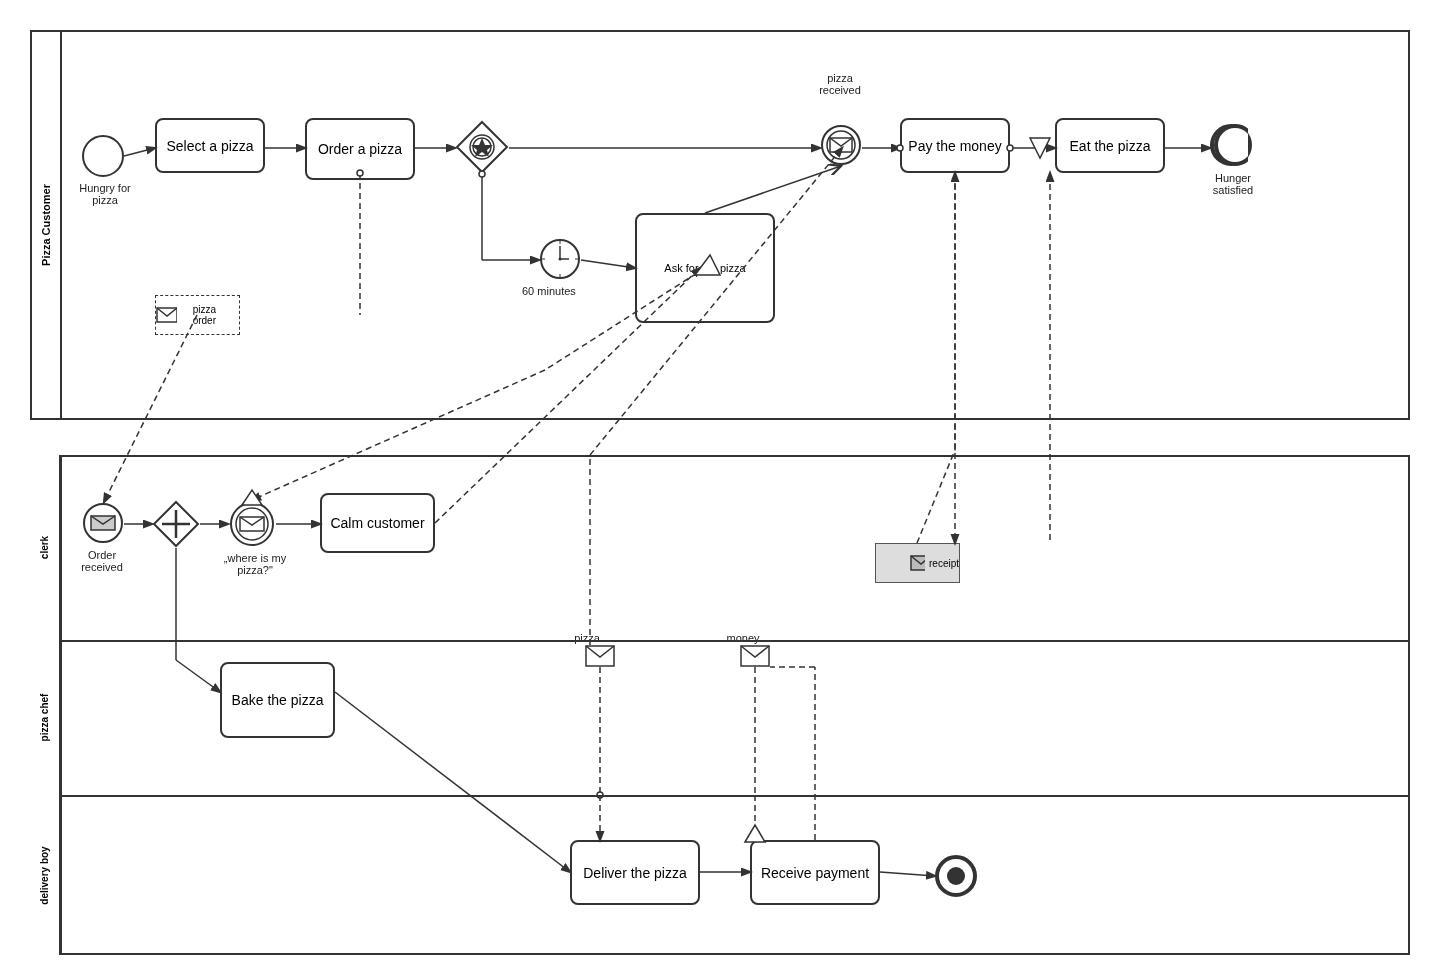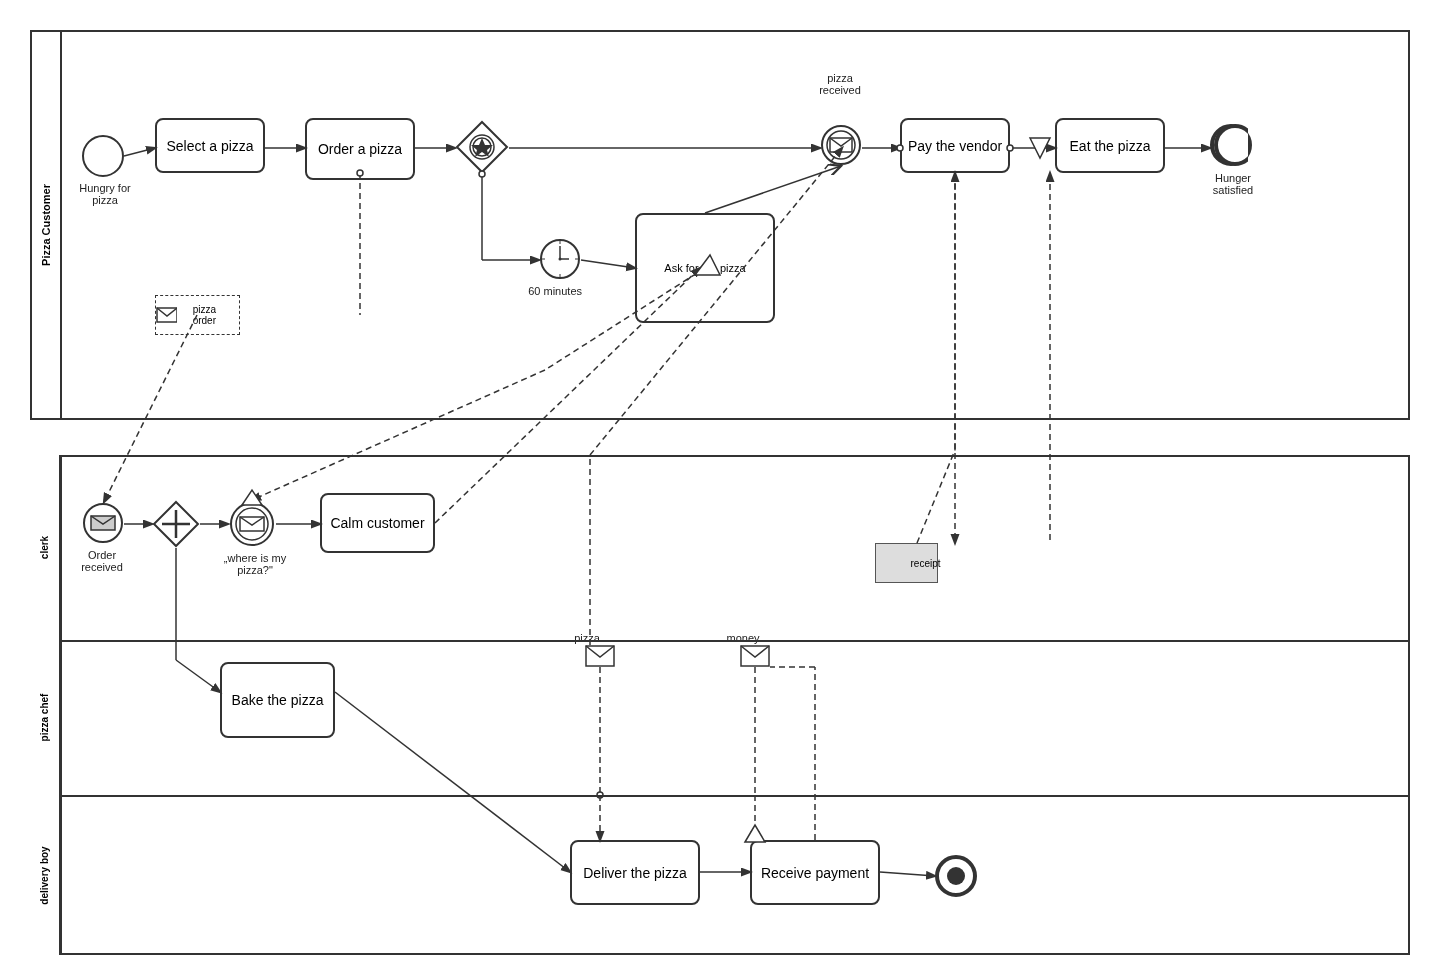--- a/index.html
+++ b/index.html
@@ -156,42 +156,42 @@
       <circle cx="21" cy="21" r="1.5" fill="#333"></circle>
       <line x1="21" y1="21" x2="21" y2="8" stroke="#333" stroke-width="1.5"></line>
       <line x1="21" y1="21" x2="30" y2="21" stroke="#333" stroke-width="1.5"></line>
 
       <line x1="21" y1="3" x2="21" y2="6" stroke="#333" stroke-width="1"></line>
       <line x1="21" y1="36" x2="21" y2="39" stroke="#333" stroke-width="1"></line>
       <line x1="3" y1="21" x2="6" y2="21" stroke="#333" stroke-width="1"></line>
       <line x1="36" y1="21" x2="39" y2="21" stroke="#333" stroke-width="1"></line>
     </svg>
   </div>
-  <div class="label-text" style="left:502px; top:285px; width:80px; text-align:right;">60 minutes</div>
+  <div class="label-text" style="left:522px; top:285px; width:80px; text-align:left;">60 minutes</div>
 
   <div class="bpmn-element subprocess" style="left:635px; top:213px; width:140px; height:110px;">
     <div style="width:100%; height:100%; display:flex; align-items:center; justify-content:center; text-align:center; font-size:11px; padding:8px;">
       <span>Ask for the
 pizza</span>
     </div>
   </div>
 
   <div class="bpmn-element" style="left:820px; top:124px; width:42px; height:42px;">
     <svg width="42" height="42">
       <circle cx="21" cy="21" r="19" fill="white" stroke="#333" stroke-width="2"></circle>
       <circle cx="21" cy="21" r="14" fill="white" stroke="#333" stroke-width="1.5"></circle>
 
       <rect x="10" y="14" width="22" height="14" fill="white" stroke="#333" stroke-width="1.5"></rect>
       <polyline points="10,14 21,22 32,14" fill="none" stroke="#333" stroke-width="1.5"></polyline>
     </svg>
   </div>
   <div class="label-text" style="left:800px; top:72px; width:80px; text-align:center;">pizza<br>received</div>
 
   <div class="bpmn-element task" style="left:900px; top:118px; width:110px; height:55px;">
-    <span>Pay the vendor</span>
+    <span>Pay the money</span>
   </div>
 
   <div class="bpmn-element task" style="left:1055px; top:118px; width:110px; height:55px;">
     <span>Eat the pizza</span>
   </div>
 
   <div class="bpmn-element event event-end" style="left:1210px; top:124px; width:42px; height:42px;">
     <svg width="42" height="42">
       <circle cx="21" cy="21" r="19" fill="white" stroke="#333" stroke-width="4"></circle>
     </svg>
@@ -231,21 +231,21 @@
       <polyline points="12,17 24,25 36,17" fill="none" stroke="#333" stroke-width="1.5"></polyline>
     </svg>
   </div>
   <div class="label-text" style="left:210px; top:552px; width:90px; text-align:center;">„where is my<br>pizza?"</div>
 
   <div class="bpmn-element task" style="left:320px; top:493px; width:115px; height:60px;">
     <span>Calm
 customer</span>
   </div>
 
-  <div class="bpmn-element" style="left:875px; top:543px; width:63px; height:40px; border:1.5px solid #555; display:flex; align-items:center; justify-content:center; background:#ddd;padding-left:34px;">
+  <div class="bpmn-element" style="left:875px; top:543px; width:85px; height:40px; border:1.5px solid #555; display:flex; align-items:center; justify-content:center; background:#ddd;padding-left:34px;">
     <svg width="22" height="16" style="margin-right:4px;">
       <rect x="1" y="1" width="20" height="14" fill="#bbb" stroke="#333" stroke-width="1.5"></rect>
       <polyline points="1,1 11,9 21,1" fill="none" stroke="#333" stroke-width="1.5"></polyline>
     </svg>
     <span style="font-size:10px;">receipt</span>
   </div>
 
   <div class="bpmn-element task" style="left:220px; top:662px; width:115px; height:76px;">
     <span>Bake the pizza</span>
   </div>

